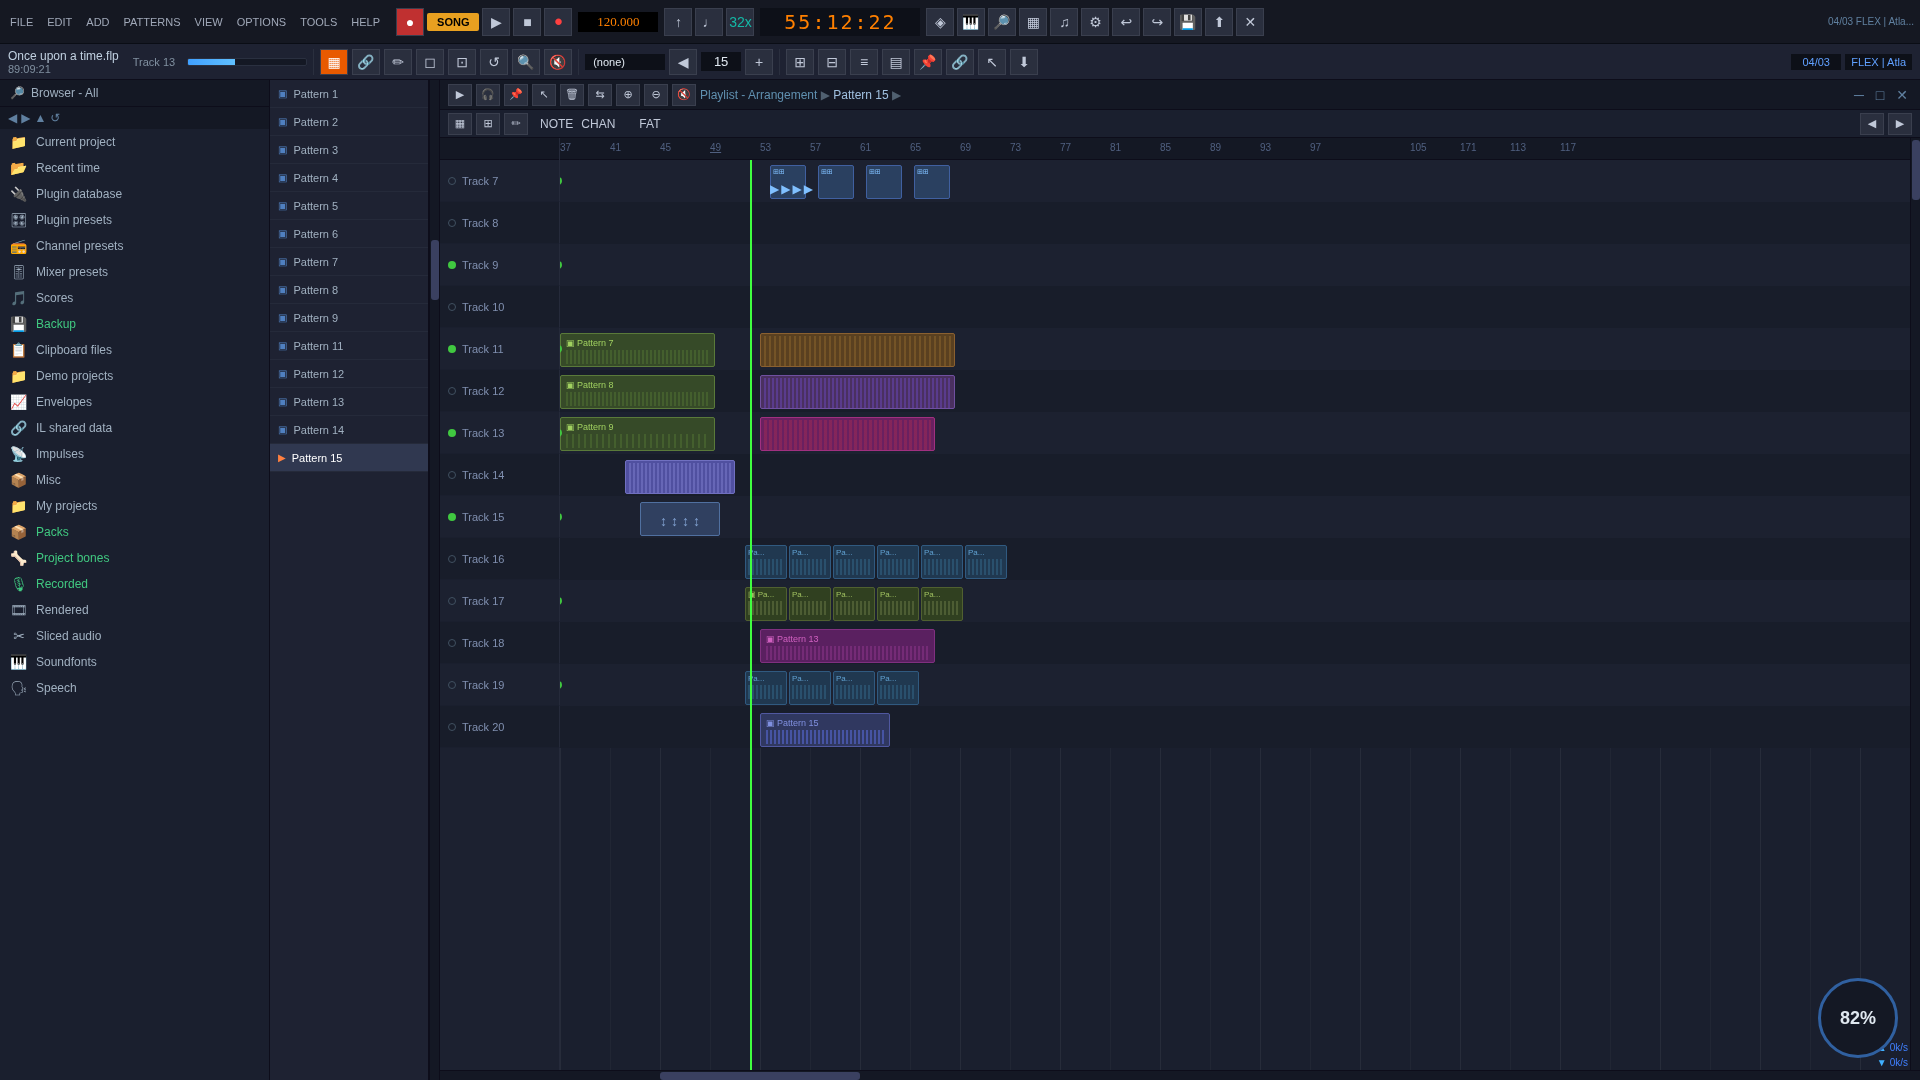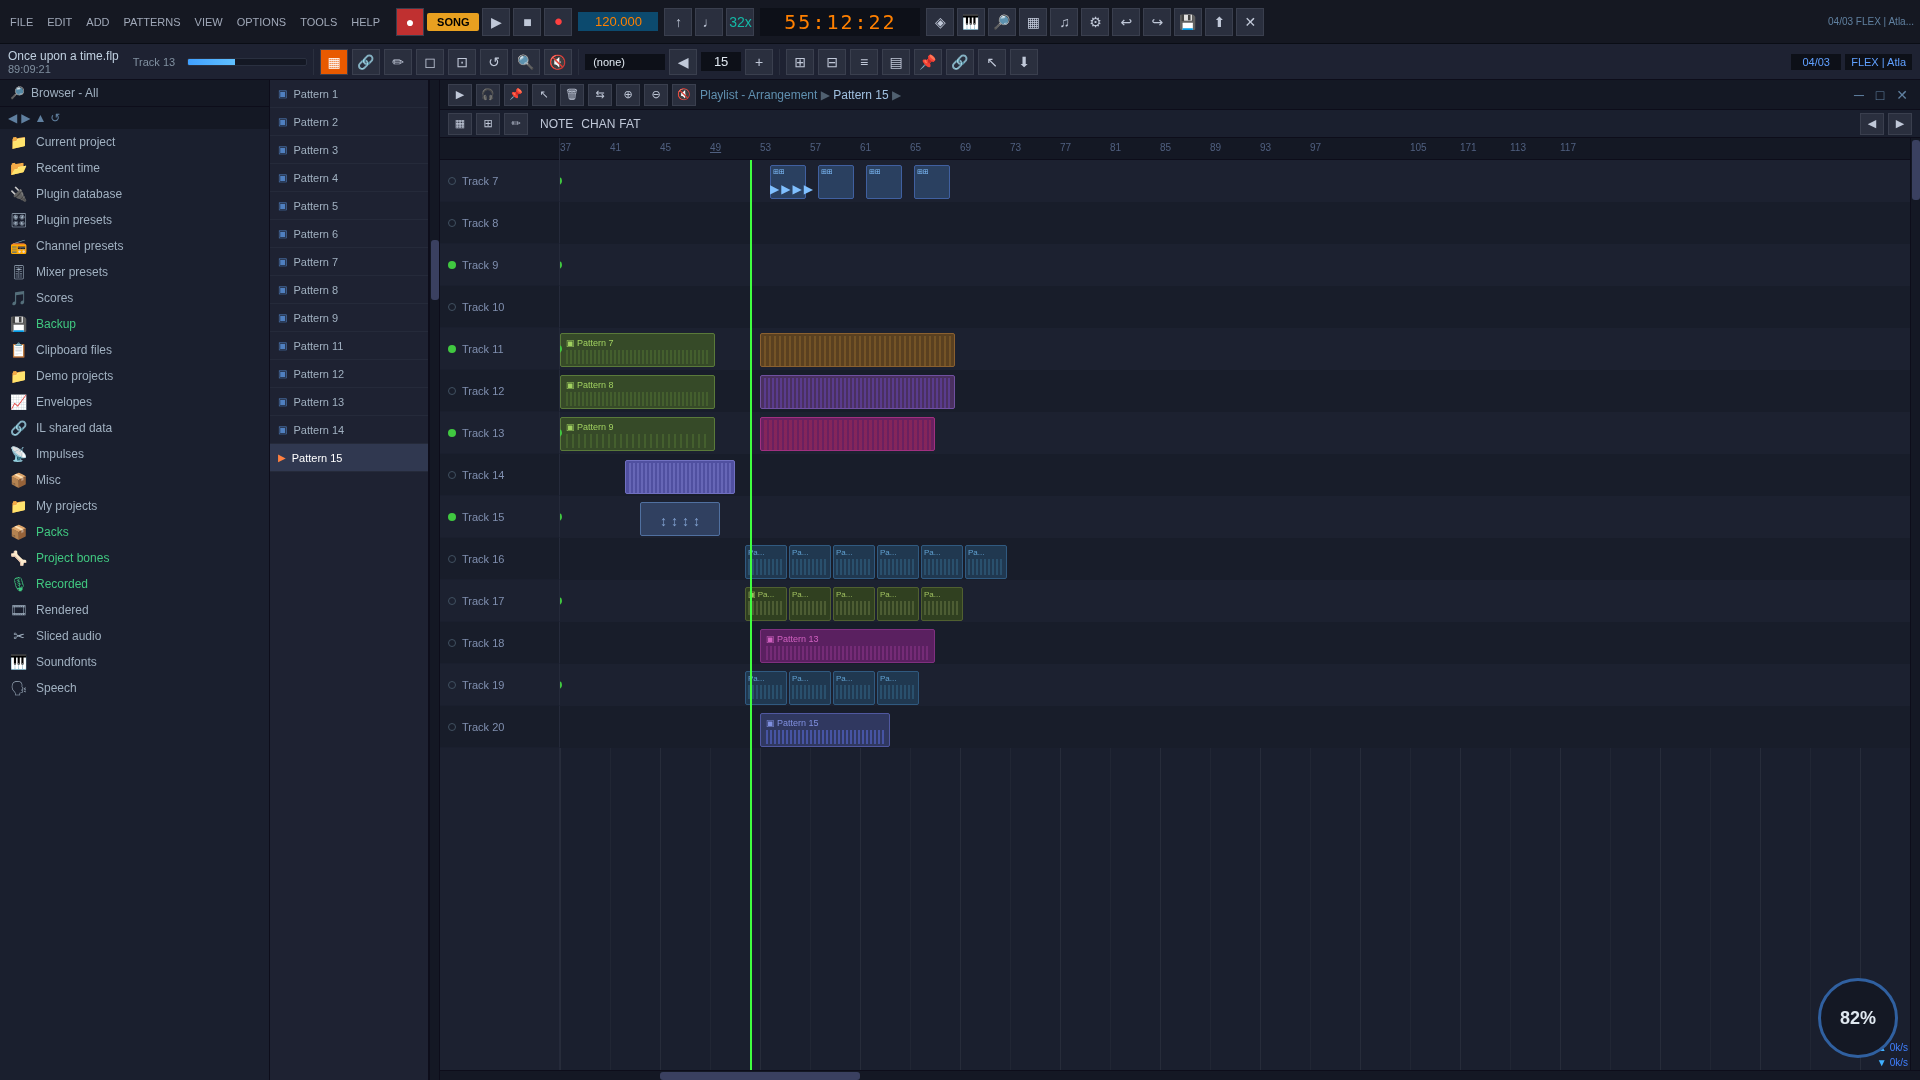--- a/index.html
+++ b/index.html
@@ -49,23 +49,23 @@
       color: #ff8000;
       font-family: monospace;
       font-size: 20px;
       padding: 2px 12px;
       letter-spacing: 2px;
       min-width: 160px;
       text-align: center;
     }
 
     .bpm-display {
-      background: #0c4a6e;
+      background: #000000;
       color: #ff8000;
-      font-family: Liberation Sans, sans-serif;
+      font-family: Liberation Serif, serif;
       font-size: 13px;
       padding: 2px 8px;
       min-width: 80px;
       text-align: center;
     }
 
     
     .second-toolbar {
       height: 36px;
       background: #1e2232;
@@ -630,21 +630,21 @@
       <span class="pl-close-btn">✕</span>
     </div>
 
     <div style="height:28px; background:#1a1f2e; display:flex; align-items:center; gap:4px; padding:0 8px; border-bottom:1px solid #0d0d1a;">
       <div class="pl-btn">▦</div>
       <div class="pl-btn">⊞</div>
       <div class="pl-btn">✏</div>
 
       <span style="margin-left:8px;">NOTE</span>
       <span style="margin-left:4px;">CHAN</span>
-      <span style="margin-left:0;">FAT</span>
+      <span style="margin-left:20px;">FAT</span>
 
       <span style="margin-left:auto;"></span>
       <div class="pl-btn">◀</div>
       <div class="pl-btn">▶</div>
     </div>
 
     <div style="display:flex; flex:1; overflow:hidden;">
 
       <div style="width:120px; flex-shrink:0; border-right:1px solid #252a3a; display:flex; flex-direction:column; background:#1c2130;">
 

